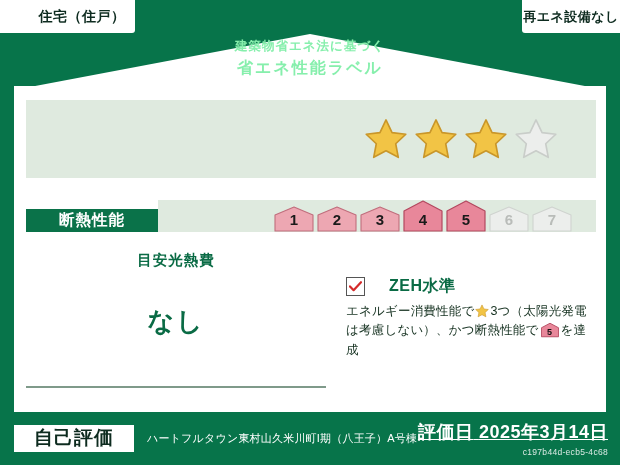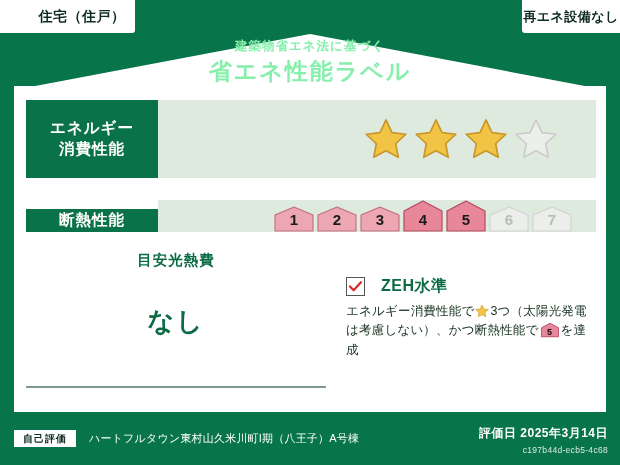--- a/index.html
+++ b/index.html
@@ -41,21 +41,21 @@
   }
   .panel{
     position:absolute;left:14px;top:86px;width:592px;height:326px;
     background:#ffffff;z-index:3;box-sizing:border-box;
   }
   .title-wrap{
     position:absolute;left:0;top:40px;width:620px;text-align:center;z-index:5;
     color:#86efac;
   }
   .title-sub{font-size:12.5px;font-weight:bold;letter-spacing:1px;line-height:1;}
-  .title-main{font-size:23px;font-weight:bold;letter-spacing:2px;margin-top:7px;line-height:1;}
+  .title-main{font-size:16px;font-weight:bold;letter-spacing:2px;margin-top:7px;line-height:1;}
 
   
   .rows{position:absolute;left:26px;top:100px;width:570px;z-index:4;}
   .perf-row{
     display:flex;align-items:stretch;height:78px;margin-bottom:6px;
   }
   .perf-row.row-insul{height:48px;align-items:flex-end;}
   .row-key{
     width:132px;flex:0 0 132px;background:#0a7249;color:#fff;
     display:flex;align-items:center;justify-content:center;text-align:center;
@@ -104,21 +104,21 @@
   }
   .cost-value{
     text-align:center;font-size:26px;font-weight:bold;color:#0a6b45;
     margin-top:36px;letter-spacing:2px;
   }
   .cost-foot{
     position:absolute;left:0;right:0;bottom:14px;height:2px;background:#7f9a8a;
   }
 
   .zeh-col{flex:1 1 auto;padding-left:20px;padding-top:24px;box-sizing:border-box;}
-  .zeh-title{display:flex;align-items:center;gap:16px;}
+  .zeh-title{display:flex;align-items:center;gap:24px;}
   .chk{
     width:17px;height:17px;border:1.5px solid #555;background:#fff;
     display:flex;align-items:center;justify-content:center;flex:0 0 17px;
   }
   .chk svg{display:block;}
   .zeh-title .zt{font-size:16px;font-weight:bold;color:#0a6b45;letter-spacing:.5px;}
   .zeh-desc{
     margin-top:5px;font-size:12.5px;color:#14301f;line-height:1.55;
     letter-spacing:.2px;
   }
@@ -132,30 +132,30 @@
     font-size:9px;font-weight:bold;color:#111;line-height:1;
   }
 
   
   .footer{
     position:absolute;left:0;bottom:0;width:620px;height:53px;z-index:4;
     display:flex;align-items:center;
   }
   .self-tag{
     margin-left:14px;background:#fff;color:#0d2b1f;font-weight:bold;
-    font-size:10px;letter-spacing:1px;padding:3px 9px;line-height:1.1;
+    font-size:19px;letter-spacing:1px;padding:3px 20px;line-height:1.1;
   }
   .prop-name{
     margin-left:13px;color:#ffffff;font-size:11px;letter-spacing:.2px;
     white-space:nowrap;overflow:hidden;
   }
   .foot-right{
     margin-left:auto;margin-right:12px;text-align:right;color:#fff;
   }
-  .eval-date{font-size:12px;font-weight:bold;letter-spacing:.5px;}
+  .eval-date{font-size:18px;font-weight:bold;letter-spacing:.5px;text-decoration:underline;}
   .eval-code{font-size:8.5px;opacity:.85;margin-top:3px;letter-spacing:.3px;}
 </style>
 </head>
 <body>
 
 <div class="label-root">
 
   <div class="corner-tag left">住宅（住戸）</div>
   <div class="corner-tag right">再エネ設備なし</div>
 
@@ -163,26 +163,20 @@
   <div class="panel"></div>
 
   <div class="title-wrap">
     <div class="title-sub">建築物省エネ法に基づく</div>
     <div class="title-main">省エネ性能ラベル</div>
   </div>
 
   <div class="rows">
 
     <div class="perf-row row-energy">
-      <div class="row-key">
-        <span>
-          <span>エネルギー</span><br>
-          <span>消費性能</span>
-        </span>
-      </div>
       <div class="row-val">
         <div class="stars">
 
           <svg class="star" viewBox="0 0 24 24">
             <polygon points="12,1.6 15.3,8.5 22.8,9.4 17.3,14.6 18.7,22 12,18.4 5.3,22 6.7,14.6 1.2,9.4 8.7,8.5" fill="#f2c445" stroke="#c9962a" stroke-width="0.9" stroke-linejoin="round"></polygon>
           </svg>
           <svg class="star" viewBox="0 0 24 24">
             <polygon points="12,1.6 15.3,8.5 22.8,9.4 17.3,14.6 18.7,22 12,18.4 5.3,22 6.7,14.6 1.2,9.4 8.7,8.5" fill="#f2c445" stroke="#c9962a" stroke-width="0.9" stroke-linejoin="round"></polygon>
           </svg>
           <svg class="star" viewBox="0 0 24 24">

